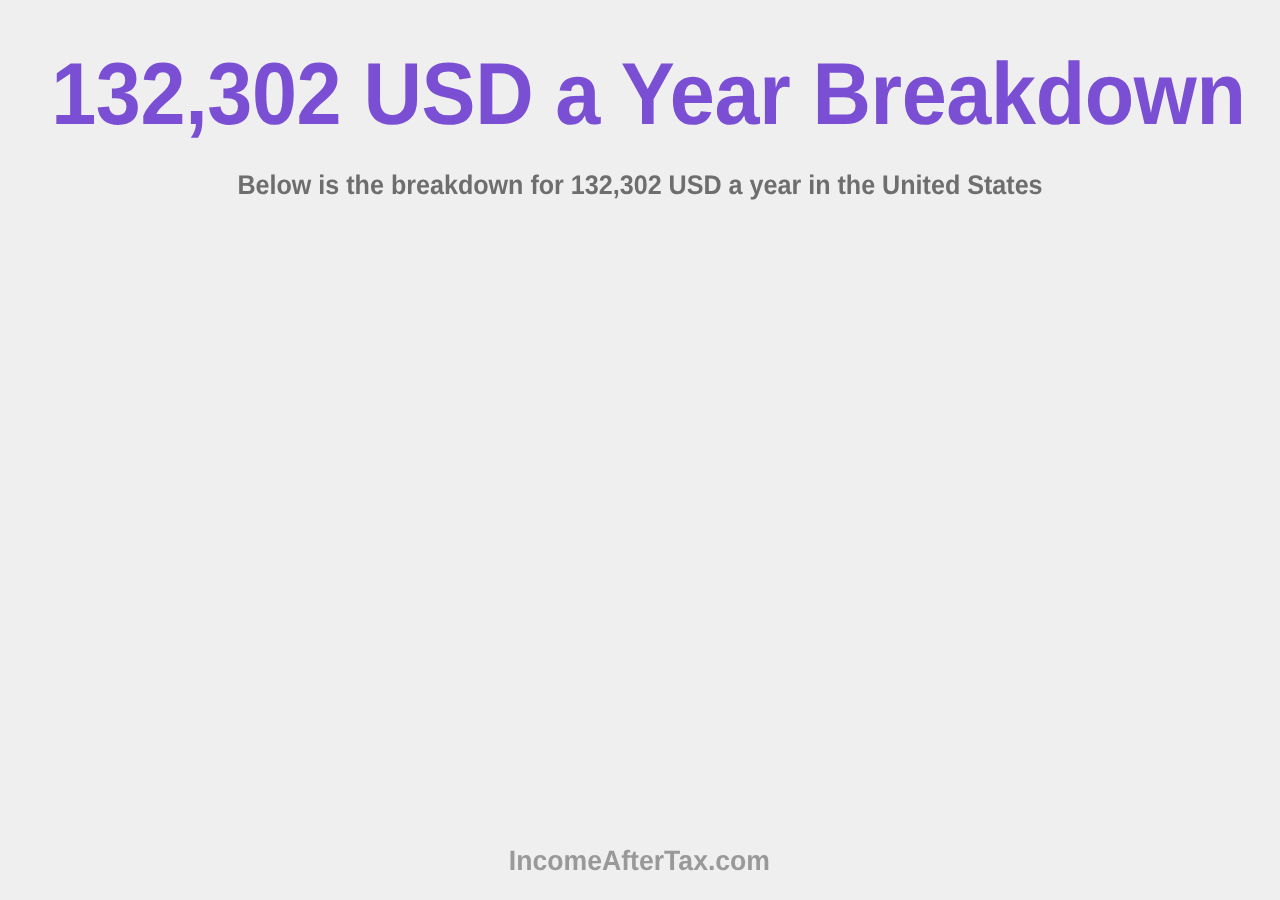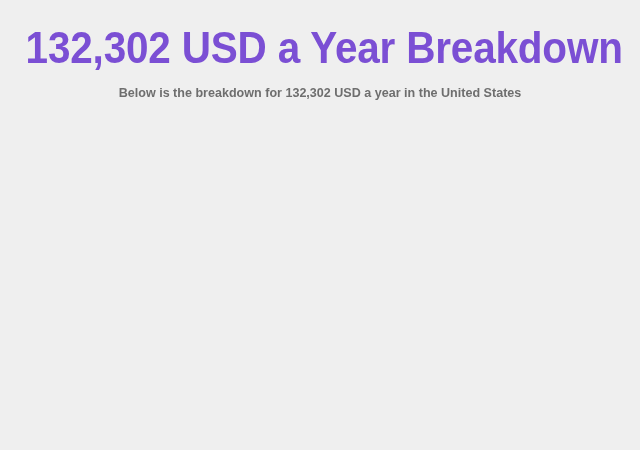--- a/index.html
+++ b/index.html
@@ -106,14 +106,17 @@
 
 <div id="page" style="background: rgb(239, 239, 239);">
 
   <div id="header">
     <h1 id="page-title" style="color: rgb(123, 79, 212);">132,302 USD a Year Breakdown</h1>
     <p id="page-subtitle" style="color: rgb(110, 110, 110);">Below is the breakdown for 132,302 USD a year in the United States</p>
   </div>
 
   <div id="content-area"></div>
 
+  <div id="footer">
+    <span id="watermark" style="color: rgb(153, 153, 153);">IncomeAfterTax.com</span>
+  </div>
 
 </div>
 
 </body></html>

